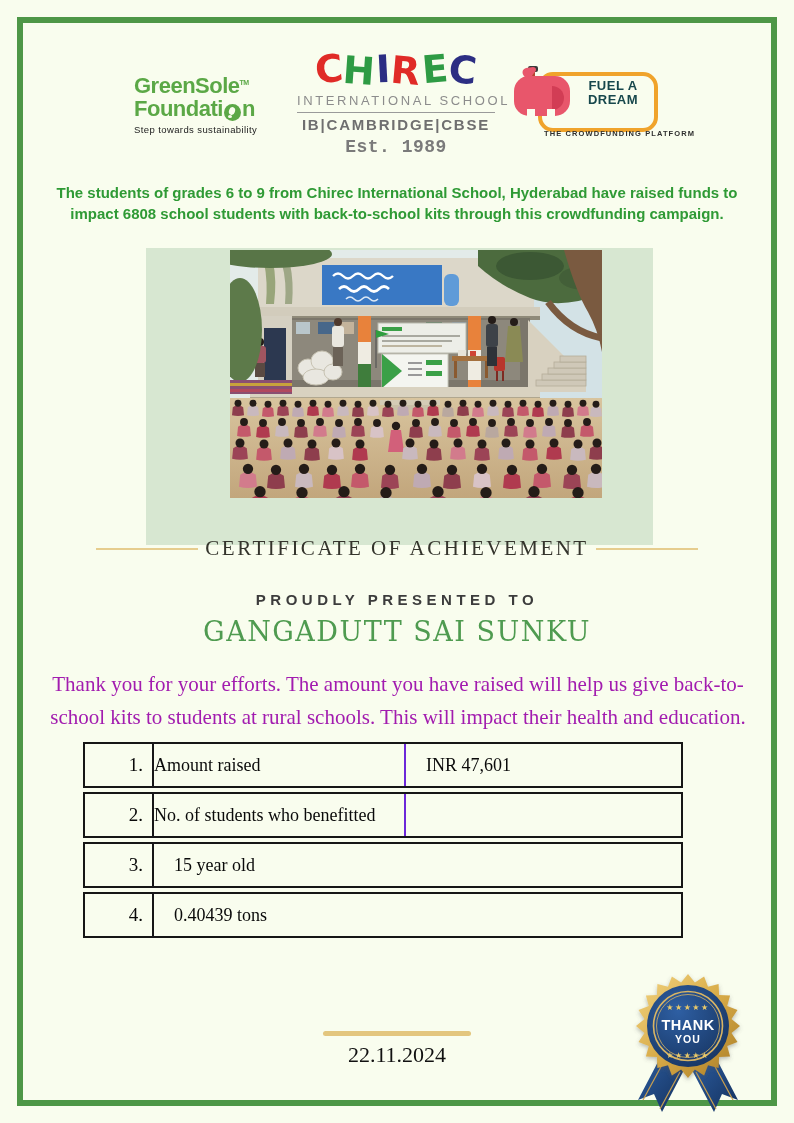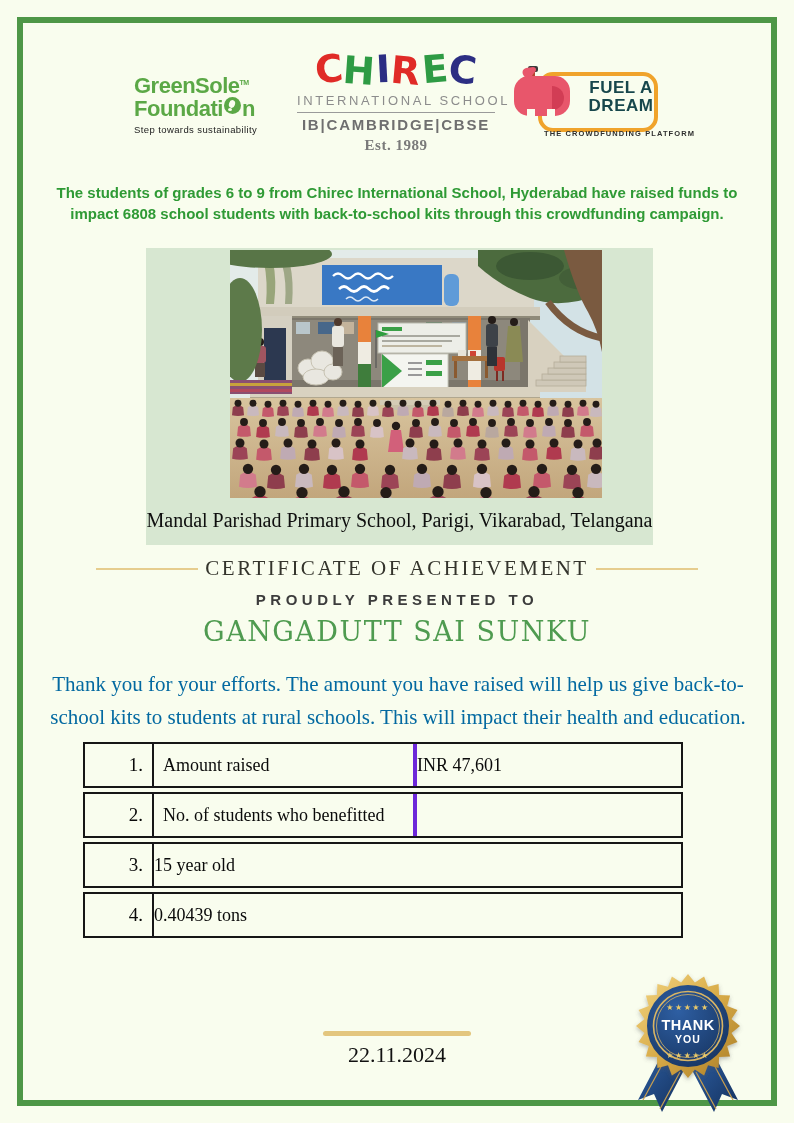--- a/index.html
+++ b/index.html
@@ -4,74 +4,74 @@
 <style>
   html,body{margin:0;padding:0;background:#e8e8e8;}
   .page{position:relative;width:794px;height:1123px;background:#f9fdee;overflow:hidden;
         font-family:"Liberation Serif",serif;margin:0 auto;}
   .frame{position:absolute;inset:17px;border:6px solid #4e9747;z-index:1;}
 
   
   .gs{position:absolute;left:134px;top:74px;width:140px;z-index:2;font-family:"Liberation Sans",sans-serif;}
   .gs-name{font-size:22px;font-weight:700;color:#5ba846;letter-spacing:-0.5px;line-height:1.05;}
   .gs-name sup{font-size:7px;font-weight:700;vertical-align:super;}
-  .gs-found{font-size:22px;font-weight:700;color:#5ba846;letter-spacing:-0.5px;line-height:1.1;display:flex;align-items:flex-start;}
+  .gs-found{font-size:22px;font-weight:700;color:#5ba846;letter-spacing:-0.5px;line-height:1.1;display:flex;align-items:flex-end;}
   .gs-o{display:inline-block;width:17px;height:17px;border-radius:50%;background:#5ba846;position:relative;margin:0 1px;}
   .gs-o::before{content:"";position:absolute;left:5px;top:3px;width:6px;height:8px;border-radius:50%;background:#f9fdee;transform:rotate(18deg);}
   .gs-o::after{content:"";position:absolute;left:4px;top:11px;width:4px;height:3px;border-radius:50%;background:#f9fdee;}
   .gs-tagline{font-size:9.5px;color:#222;letter-spacing:0.4px;margin-top:3px;font-weight:500;}
 
   .chirec{position:absolute;left:297px;top:50px;width:198px;text-align:center;z-index:2;font-family:"DejaVu Sans",sans-serif;}
   .chirec-word{font-size:38px;font-weight:800;line-height:1;letter-spacing:1px;white-space:nowrap;}
   .chirec-word span{display:inline-block;}
   .cl0{color:#e02b27;transform:rotate(-6deg);}
   .cl1{color:#2e9b44;transform:rotate(4deg) translateY(2px);}
   .cl2{color:#2c2e83;transform:rotate(-3deg);}
   .cl3{color:#e02b27;transform:rotate(5deg) translateY(2px);}
   .cl4{color:#2e9b44;transform:rotate(-5deg);}
   .cl5{color:#2c2e83;transform:rotate(6deg) translateY(1px);}
   .chirec-sub{font-family:"Liberation Sans",sans-serif;font-size:13px;color:#8c8c8c;letter-spacing:2.6px;
               margin-top:5px;padding-bottom:4px;border-bottom:1.5px solid #9a9a9a;white-space:nowrap;}
   .chirec-boards{font-family:"Liberation Sans",sans-serif;font-size:15px;font-weight:700;color:#6f6f6f;letter-spacing:1.8px;margin-top:3px;white-space:nowrap;}
-  .chirec-est{font-family:Liberation Serif, serif;font-size:15px;font-weight:700;color:#7a7a7a;margin-top:4px;letter-spacing:0.5px;}
+  .chirec-est{font-family:Liberation Mono, monospace;font-size:18px;font-weight:700;color:#7a7a7a;margin-top:4px;letter-spacing:0.5px;}
 
   .fad{position:absolute;left:508px;top:62px;width:158px;height:80px;z-index:2;font-family:"Liberation Sans",sans-serif;}
   .fad-box{position:absolute;left:30px;top:10px;width:112px;height:52px;border:4px solid #f0a32b;border-radius:15px;}
-  .fad-text{position:absolute;left:72px;top:17px;width:82px;text-align:center;color:#17474c;font-weight:800;
-            font-size:17px;line-height:1.04;letter-spacing:0.5px;}
+  .fad-text{position:absolute;left:64px;top:17px;width:82px;text-align:center;color:#17474c;font-weight:800;
+            font-size:13px;line-height:1.04;letter-spacing:0.5px;}
   .fad-eleph{position:absolute;left:2px;top:2px;}
   .fad-tagline{position:absolute;left:36px;top:67px;font-size:7.5px;font-weight:700;color:#2f2f2f;letter-spacing:1.1px;white-space:nowrap;}
 
   
   .intro{position:absolute;top:183px;left:47px;width:700px;text-align:center;z-index:2;
          font-family:"Liberation Sans",sans-serif;font-weight:700;font-size:15px;line-height:1.38;color:#2f9a35;}
 
   
   .photo-block{position:absolute;left:146px;top:248px;width:507px;height:297px;background:#d7e7d1;z-index:2;}
   .photo{position:absolute;left:84px;top:2px;width:372px;height:248px;display:block;}
   .caption{position:absolute;left:0;width:100%;bottom:13px;text-align:center;font-size:20px;color:#0e0e0e;}
 
   
-  .title-row{position:absolute;top:556px;left:0;width:100%;display:flex;align-items:center;justify-content:center;gap:7px;z-index:2;}
+  .title-row{position:absolute;top:536px;left:0;width:100%;display:flex;align-items:center;justify-content:center;gap:7px;z-index:2;}
   .rule{height:2px;background:#e6cd8e;width:102px;}
   .cert-title{font-size:21px;letter-spacing:2.5px;color:#34342c;}
   .presented{position:absolute;top:591px;width:100%;text-align:center;z-index:2;
              font-family:"Liberation Sans",sans-serif;font-size:15px;font-weight:700;letter-spacing:4.5px;color:#3c3c3c;}
   .recipient{position:absolute;top:616px;width:100%;text-align:center;z-index:2;
              font-family:"DejaVu Serif",serif;font-size:27px;letter-spacing:1.5px;color:#4f9b50;}
   .message{position:absolute;top:668px;left:28px;width:740px;text-align:center;z-index:2;
-           font-size:21px;line-height:1.58;color:#0369a1;}
+           font-size:21px;line-height:1.58;color:#a21caf;}
 
   
   .info-table{position:absolute;left:83px;top:742px;width:600px;z-index:2;}
   .trow{display:flex;height:42px;border:2px solid #161616;margin-bottom:4px;font-size:18px;color:#0a0a0a;background:transparent;}
   .tcell{display:flex;align-items:center;}
   .tc-num{width:58px;justify-content:flex-end;padding-right:9px;border-right:2px solid #161616;font-size:19px;}
-  .tc-label{width:250px;padding-left:9px;border-right:4px solid #6d28d9;}
-  .tc-value{flex:1;}
+  .tc-label{width:250px;border-right:2px solid #6d28d9;}
+  .tc-value{flex:1;padding-left:20px;}
 
   
   .date-wrap{position:absolute;top:1031px;left:0;width:100%;text-align:center;z-index:2;}
   .date-rule{width:148px;height:5px;border-radius:3px;background:#e3c67e;margin:0 auto;}
   .date-text{margin-top:6px;font-size:22px;color:#111;}
 
   
   .badge{position:absolute;left:622px;top:966px;width:132px;height:152px;z-index:5;}
 </style>
 </head>
@@ -333,21 +333,20 @@
         <use href="#kid" transform="translate(30,243) scale(1.32)" color="#b03a4f"></use>
           <use href="#kid" transform="translate(72,244) scale(1.32)" color="#c4596b"></use>
           <use href="#kid" transform="translate(114,243) scale(1.32)" color="#8e3e4d"></use>
           <use href="#kid" transform="translate(156,244) scale(1.32)" color="#bfaab3"></use>
           <use href="#kid" transform="translate(208,243) scale(1.32)" color="#9c4456"></use>
           <use href="#kid" transform="translate(256,244) scale(1.32)" color="#d27b8c"></use>
           <use href="#kid" transform="translate(304,243) scale(1.32)" color="#8e3e4d"></use>
           <use href="#kid" transform="translate(348,244) scale(1.32)" color="#b03a4f"></use>
       </g>
     </svg>
-    <div class="caption">Mandal Parishad Primary School, Parigi, Vikarabad, Telangana</div>
   </div>
 
   <div class="title-row">
     <div class="rule"></div>
     <div class="cert-title">CERTIFICATE OF ACHIEVEMENT</div>
     <div class="rule"></div>
   </div>
   <div class="presented">PROUDLY PRESENTED TO</div>
   <div class="recipient">GANGADUTT SAI SUNKU</div>
   <div class="message">Thank you for your efforts. The amount you have raised will help us give back-to-school kits to students at rural schools. This will impact their health and education.</div>

